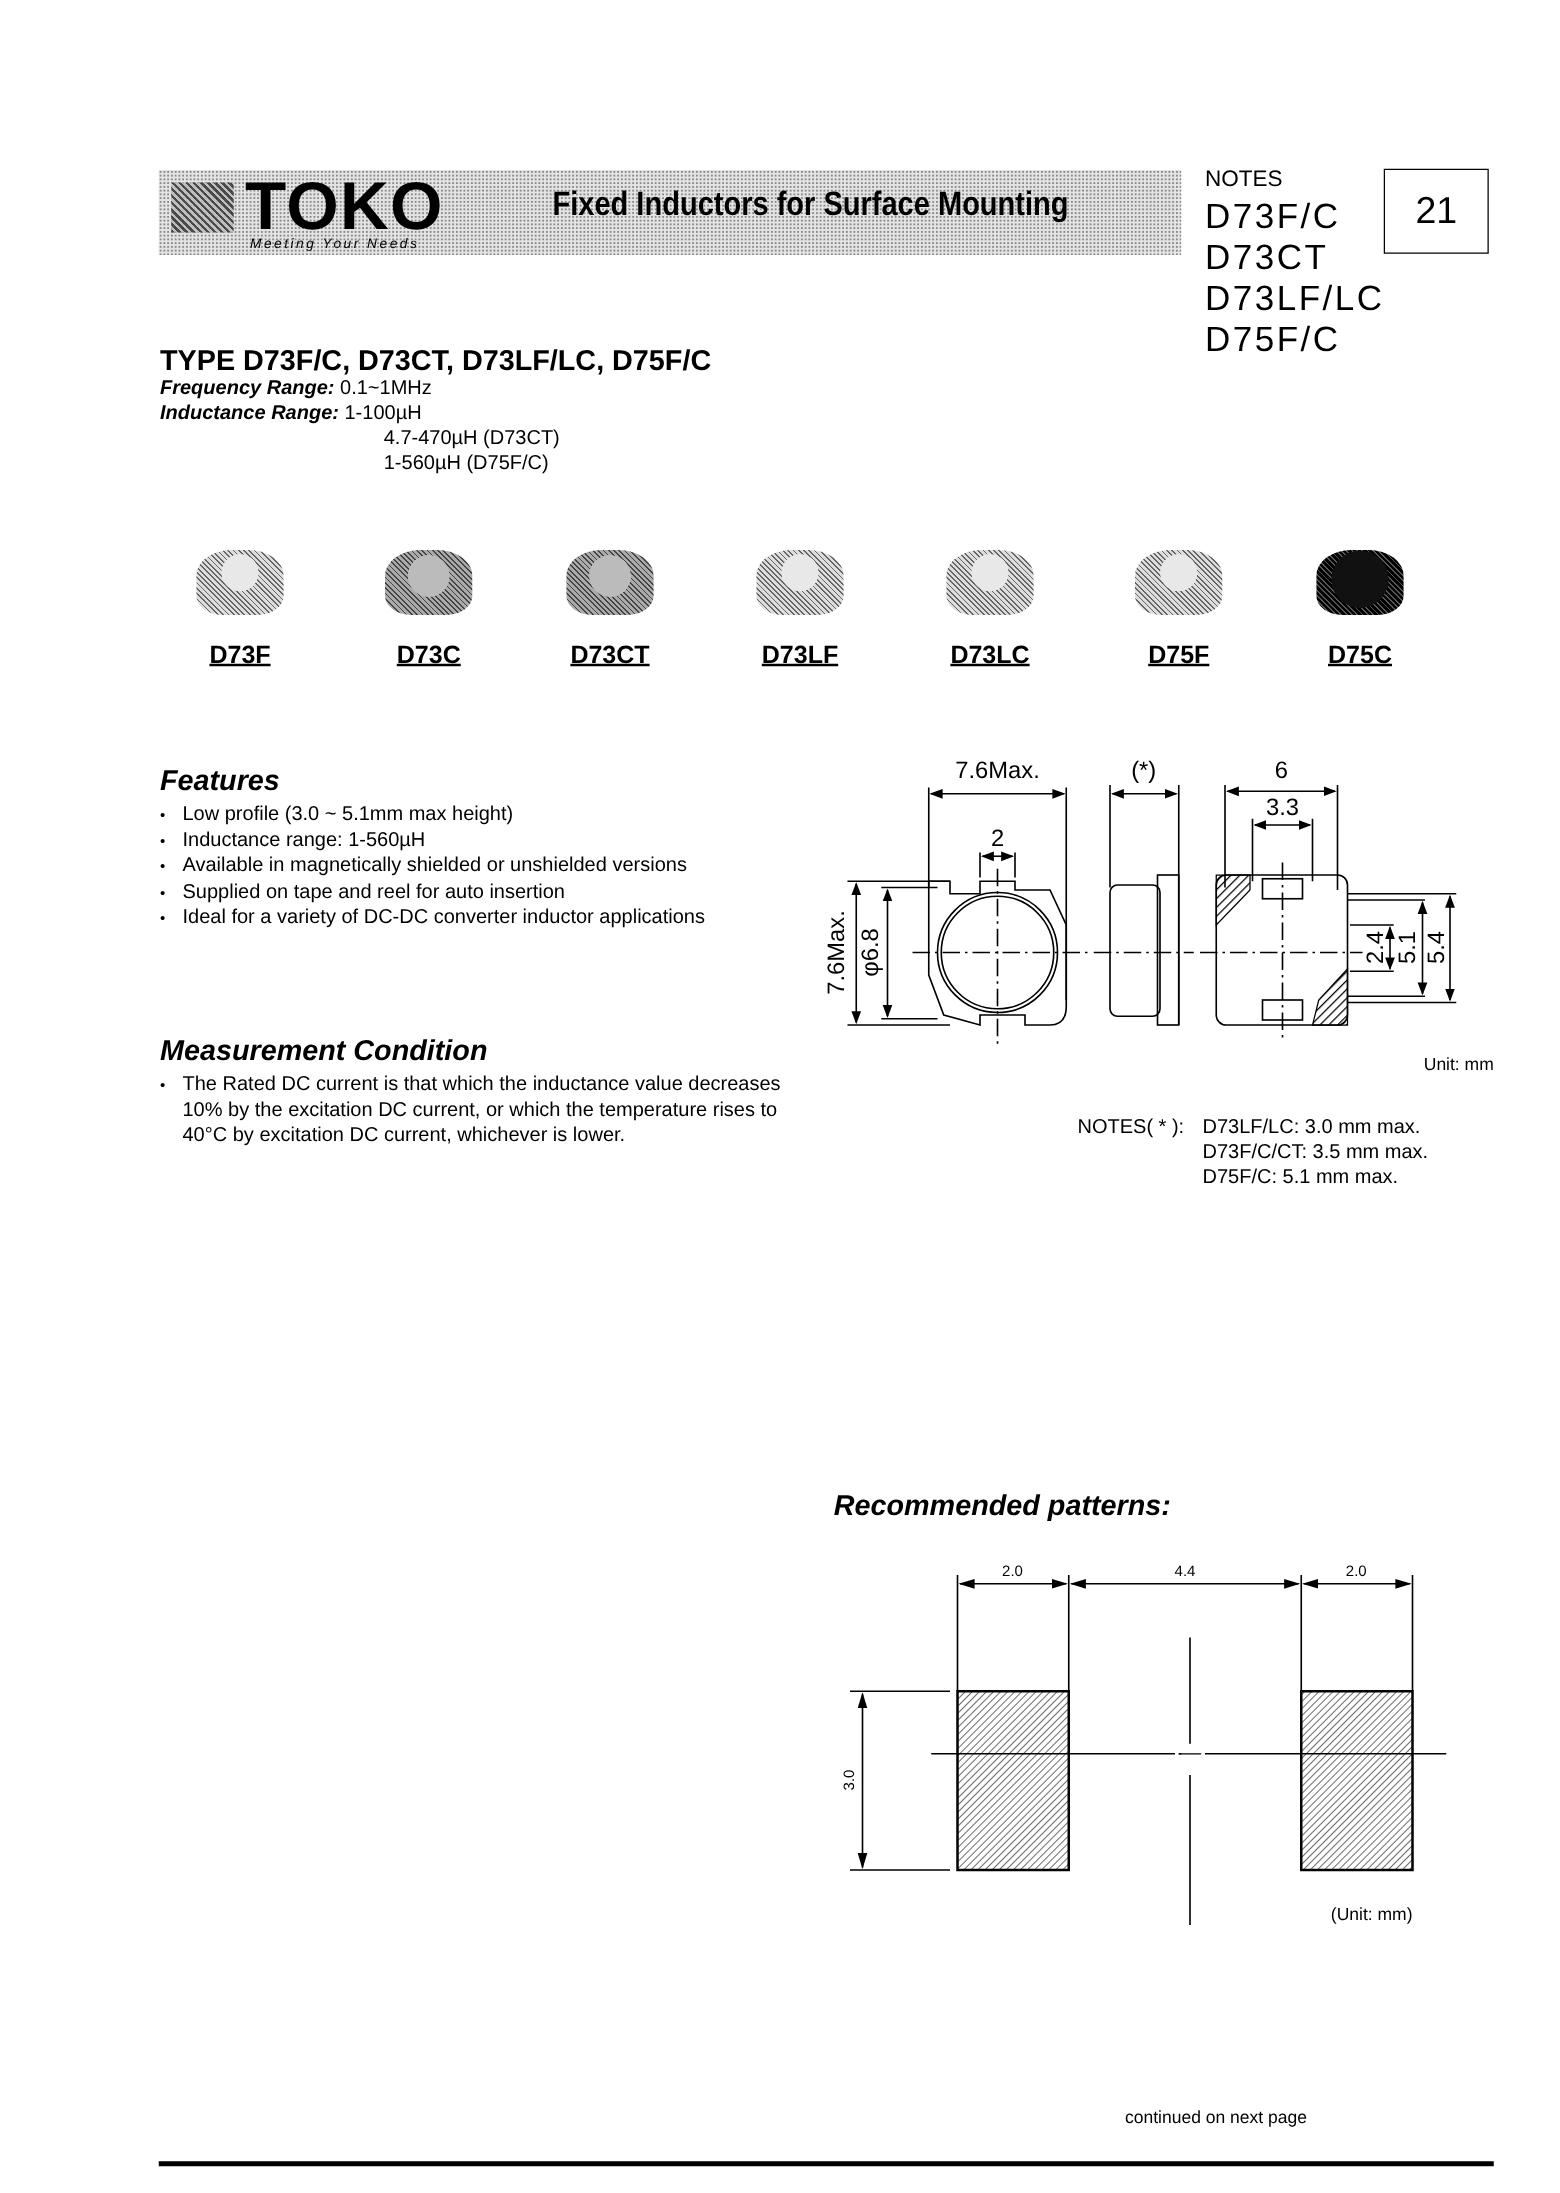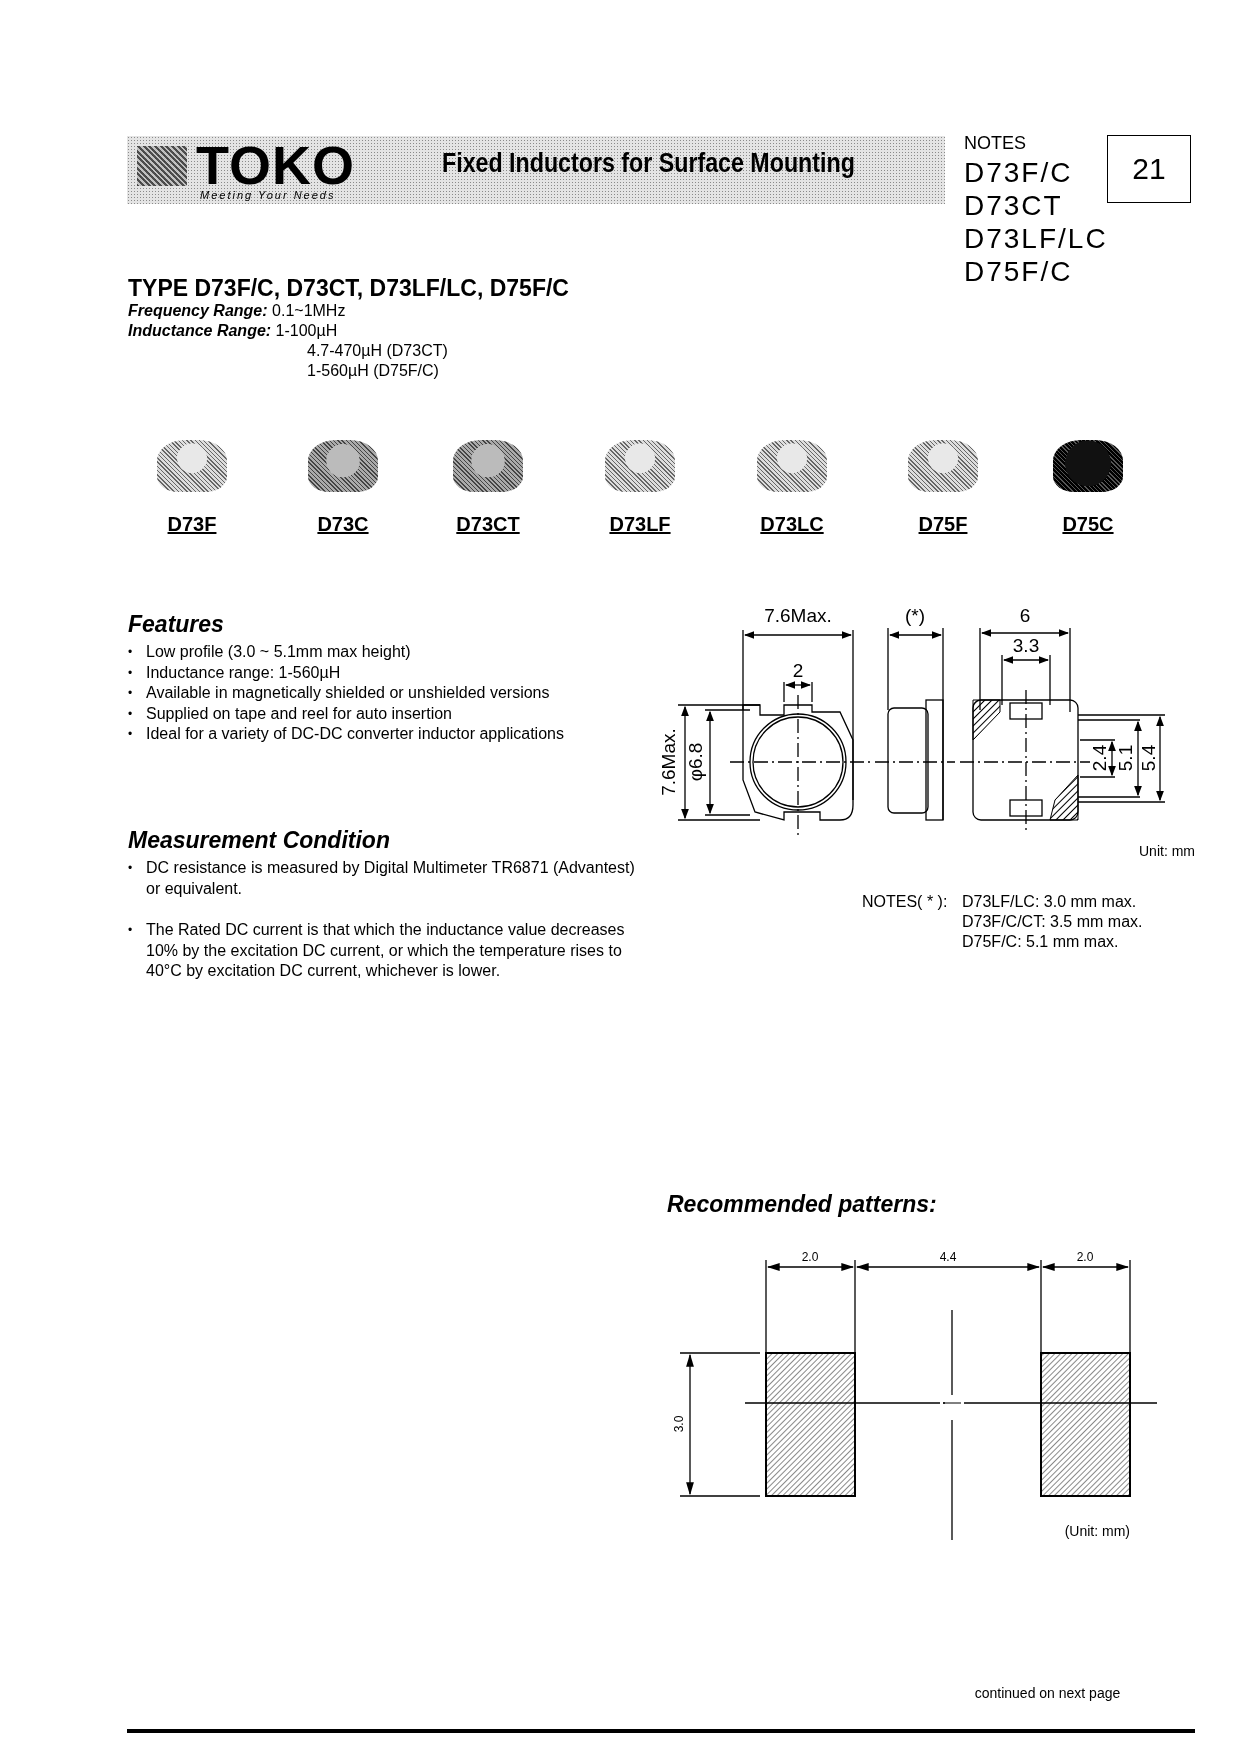--- a/index.html
+++ b/index.html
@@ -91,21 +91,20 @@
 <ul class="abs bullets" style="left:128px;top:642px;width:520px;">
   <li>Low profile (3.0 ~ 5.1mm max height)</li>
   <li>Inductance range: 1-560µH</li>
   <li>Available in magnetically shielded or unshielded versions</li>
   <li>Supplied on tape and reel for auto insertion</li>
   <li>Ideal for a variety of DC-DC converter inductor applications</li>
 </ul>
 
 <div class="abs section-h" style="left:128px;top:826px;">Measurement Condition</div>
 <ul class="abs bullets mc" style="left:128px;top:858px;width:510px;">
-  <li>DC resistance is measured by Digital Multimeter TR6871 (Advantest) or equivalent.</li>
   <li>The Rated DC current is that which the inductance value decreases 10% by the excitation DC current, or which the temperature rises to 40°C by excitation DC current, whichever is lower.</li>
 </ul>
 
 <svg class="abs" style="left:660px;top:600px;" width="540" height="270">
   <defs>
     <pattern id="hatch" width="5" height="5" patternUnits="userSpaceOnUse" patternTransform="rotate(45)">
       <line x1="0" y1="0" x2="0" y2="5" stroke="#000" stroke-width="2"></line>
     </pattern>
     <marker id="arr" markerWidth="8" markerHeight="8" refX="7" refY="4" orient="auto-start-reverse">
       <path d="M0,1 L8,4 L0,7 z" fill="#000"></path>
@@ -217,14 +216,14 @@
   </g>
   <g font-family="Liberation Sans, sans-serif" font-size="12" fill="#000">
     <text x="150" y="11" text-anchor="middle">2.0</text>
     <text x="288" y="11" text-anchor="middle">4.4</text>
     <text x="425" y="11" text-anchor="middle">2.0</text>
     <text x="0" y="0" text-anchor="middle" transform="translate(23,174) rotate(-90)">3.0</text>
   </g>
   <text x="470" y="286" text-anchor="end" font-family="Liberation Sans, sans-serif" font-size="14">(Unit: mm)</text>
 </svg>
 
-<div class="abs" style="left:900px;top:1685px;width:295px;text-align:center;font-size:14px;">continued on next page</div>
+<div class="abs" style="left:900px;top:1685px;width:295px;text-align:left;font-size:14px;">continued on next page</div>
 <div class="abs footer-rule"></div>
 
 </body></html>

